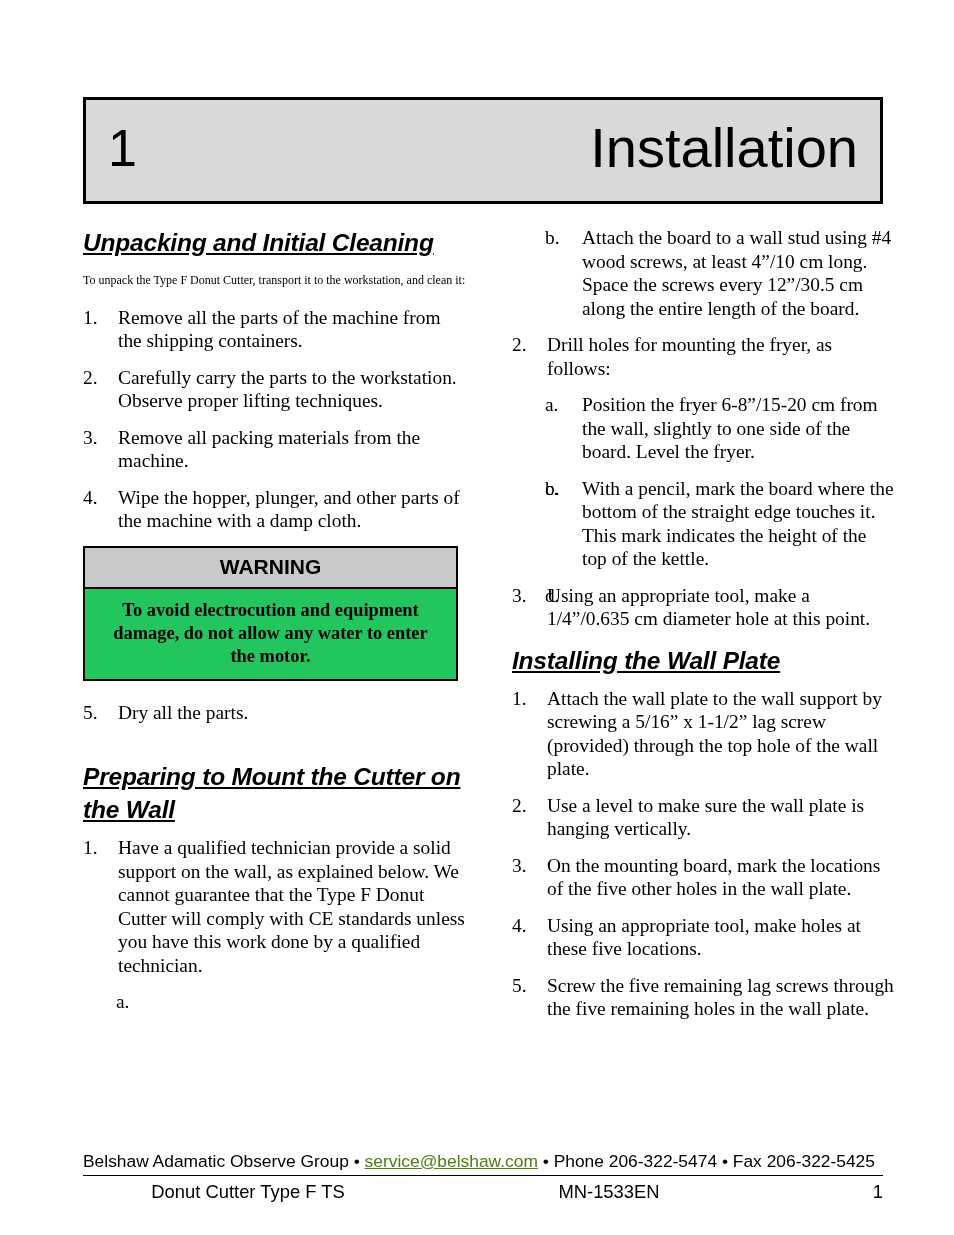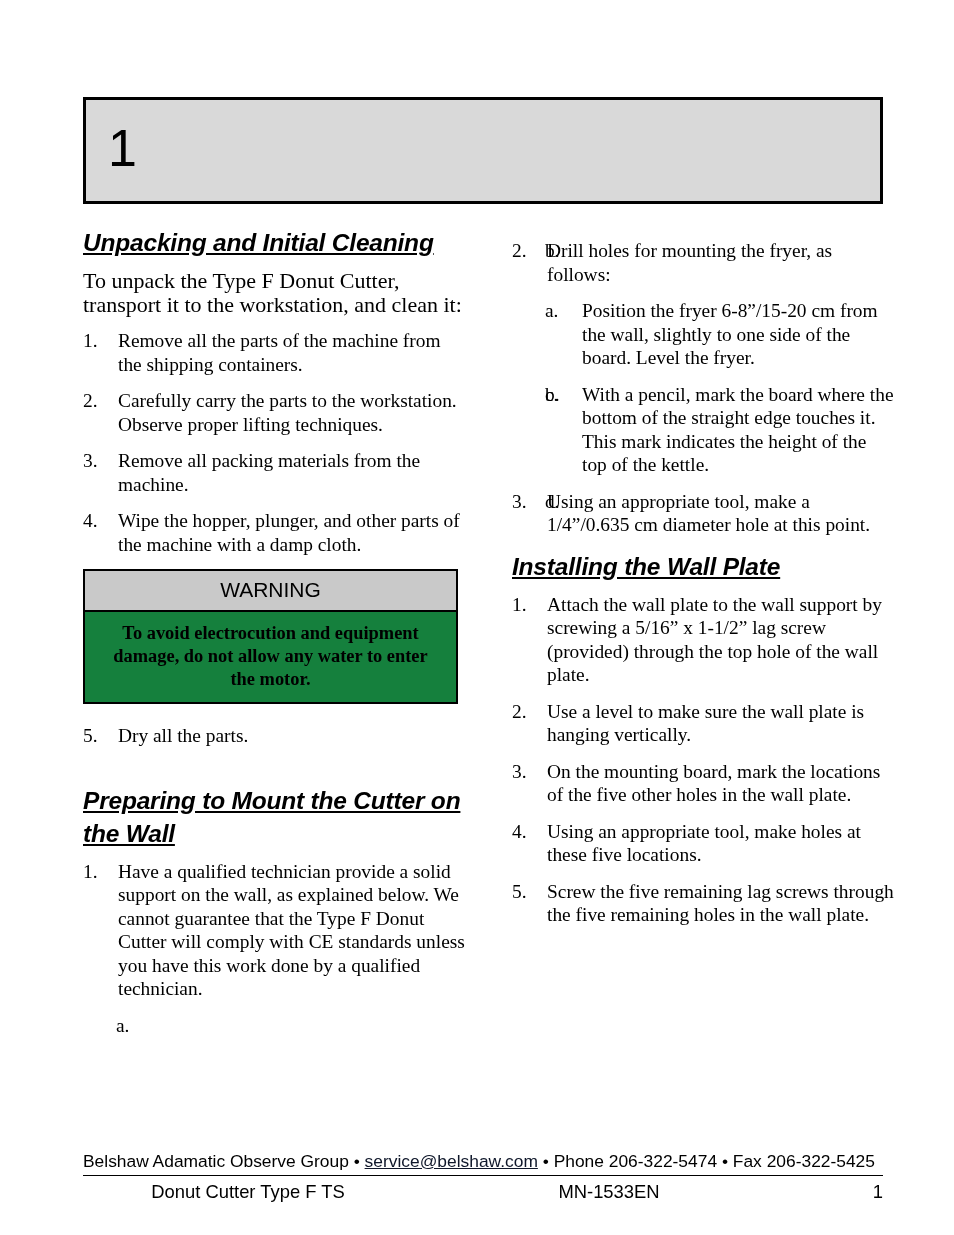--- a/index.html
+++ b/index.html
@@ -65,21 +65,21 @@
     font-style: italic;
     text-decoration: underline;
     font-size: 24.5px;
     line-height: 33px;
     margin: 0 0 10px 0;
     letter-spacing: -0.2px;
   }
 
   
   p.body-text {
-    font-size: 22px;
+    font-size: 12px;
     line-height: 23.5px;
     margin: 0 0 13px 0;
     text-align: left;
   }
 
   
   ol.num-list, ol.alpha-list {
     list-style: none;
     margin: 0;
     padding: 0;
@@ -112,53 +112,53 @@
   
   .warning-box {
     box-sizing: border-box;
     width: 375px;
     border: 2px solid #000000;
     background: #c9c9c9;
     margin: 5px 0 20px 0;
   }
   .warning-head {
     font-family: "Liberation Sans", "DejaVu Sans", sans-serif;
-    font-weight: normal;
+    font-weight: bold;
     font-size: 21px;
     text-align: center;
     padding: 7px 0 8px 0;
     border-bottom: 2px solid #000000;
     background: #c9c9c9;
   }
   .warning-body {
     font-family: "Liberation Serif", "DejaVu Serif", serif;
     font-weight: bold;
     font-size: 18.4px;
     line-height: 23px;
     text-align: center;
     padding: 10px 14px 11px 14px;
-    background: #15803d;
+    background: #22c55e;
   }
 
   
   .footer {
     position: absolute;
     left: 83px;
     top: 1150px;
     width: 800px;
     font-family: "Liberation Sans", "DejaVu Sans", sans-serif;
   }
   .footer-contact {
     font-size: 17.4px;
     line-height: 22px;
     white-space: nowrap;
     padding-bottom: 3px;
   }
   .footer-contact .email-link {
-    color: #0f172a;
+    color: #4d7c0f;
     text-decoration: underline;
   }
   .footer-rule {
     border: 0;
     border-top: 1.6px solid #000000;
     margin: 0;
   }
   .footer-row {
     display: flex;
     align-items: baseline;
@@ -170,20 +170,21 @@
   .footer-center { flex: 1 1 auto; text-align: center; padding-right: 38px; }
   .footer-right  { flex: 0 0 40px; text-align: right; }
 </style>
 </head>
 <body>
 
 <div class="page">
 
   <div class="chapter-banner">
     <span class="chapter-num">1</span>
+    <span class="chapter-title">Installation</span>
   </div>
 
   <div class="col col-left">
 
     <h2 class="section-heading">Unpacking and Initial Cleaning</h2>
 
     <p class="body-text">To unpack the Type F Donut Cutter, transport it to the workstation, and clean it:</p>
 
     <ol class="num-list">
       <li>
@@ -231,20 +232,21 @@
       </li>
     </ol>
 
   </div>
 
   <div class="col col-right">
 
     <ol class="alpha-list">
       <li>
         <span class="marker">b.</span>
+        <span class="li-text">Attach the board to a wall stud using #4 wood screws, at least 4”/10 cm long. Space the screws every 12”/30.5 cm along the entire length of the board.</span>
       </li>
     </ol>
 
     <ol class="num-list">
       <li class="no-gap">
         <span class="marker">2.</span>
         <span class="li-text">Drill holes for mounting the fryer, as follows:</span>
       </li>
     </ol>
 

